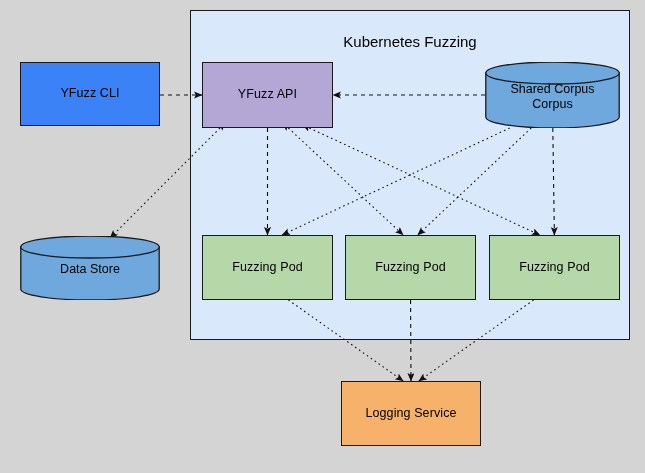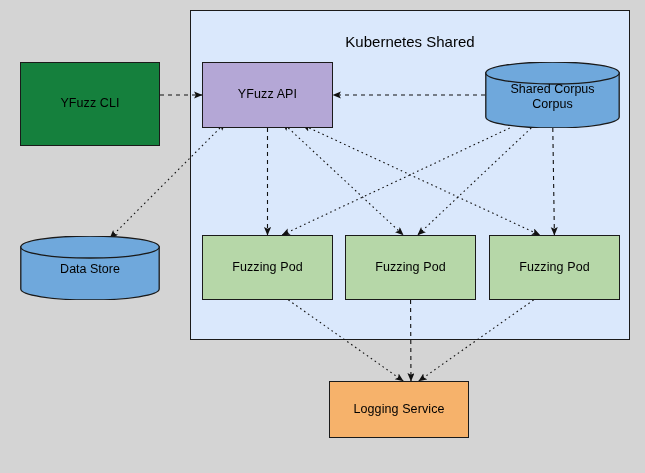--- a/index.html
+++ b/index.html
@@ -70,21 +70,21 @@
     line-height: 1.22;
     color: #000;
   }
 </style>
 </head>
 <body style="background: rgb(212, 212, 212);">
 
 <div id="canvas">
 
   <div class="cluster-box" id="cluster-box" style="left: 190px; top: 10px; width: 440px; height: 330px; background: rgb(218, 232, 252); border-color: rgb(26, 26, 26);">
-    <div class="cluster-title">Kubernetes Shared</div>
+    <div class="cluster-title">Kubernetes Fuzzing</div>
   </div>
 
   <svg class="svg-layer" id="edge-layer" viewBox="0 0 645 473" xmlns="http://www.w3.org/2000/svg">
     <defs>
       <marker id="arrowEnd" markerWidth="9" markerHeight="9" refX="7.2" refY="3.2" orient="auto" markerUnits="strokeWidth">
         <path d="M0,0 L7.6,3.2 L0,6.4 L1.6,3.2 z" fill="#111111"></path>
       </marker>
       <marker id="arrowStart" markerWidth="9" markerHeight="9" refX="0.4" refY="3.2" orient="auto-start-reverse" markerUnits="strokeWidth">
         <path d="M0,0 L7.6,3.2 L0,6.4 L1.6,3.2 z" fill="#111111"></path>
       </marker>
@@ -98,41 +98,41 @@
         <line x1="309.27444444444444" y1="128" x2="539.8789444444444" y2="235" stroke-dasharray="1.6 3.2" marker-end="url(#arrowEnd)" marker-start="url(#arrowStart)"></line>
         <line x1="509.75" y1="128" x2="282.01916666666665" y2="235" stroke-dasharray="1.6 3.2" marker-end="url(#arrowEnd)"></line>
         <line x1="531.2" y1="128" x2="417.73411111111113" y2="235" stroke-dasharray="1.6 3.2" marker-end="url(#arrowEnd)"></line>
         <line x1="552.8" y1="128" x2="554.3981111111111" y2="235" stroke-dasharray="4 4" marker-end="url(#arrowEnd)"></line>
         <line x1="288.38722222222225" y1="300" x2="403.1872222222222" y2="381" stroke-dasharray="1.6 3.2" marker-end="url(#arrowEnd)"></line>
         <line x1="410.5727777777778" y1="300" x2="410.97277777777776" y2="381" stroke-dasharray="4 4" marker-end="url(#arrowEnd)"></line>
         <line x1="533.6127777777778" y1="300" x2="418.8127777777778" y2="381" stroke-dasharray="1.6 3.2" marker-end="url(#arrowEnd)"></line>
       </g>
   </svg>
 
-  <div class="node boxnode" id="node-yfuzz-cli" style="left: 20px; top: 62px; width: 140px; height: 84px; background: #15803d; border-color: rgb(26, 26, 26);">
+  <div class="node boxnode" id="node-yfuzz-cli" style="left: 20px; top: 62px; width: 140px; height: 64px; background: #3b82f6; border-color: rgb(26, 26, 26);">
     <span>YFuzz CLI</span>
   </div>
 
   <div class="node boxnode" id="node-yfuzz-api" style="left: 202px; top: 62px; width: 131px; height: 66px; background: rgb(180, 167, 214); border-color: rgb(26, 26, 26); text-align: center;">
     <span>YFuzz API</span>
   </div>
 
   <div class="node boxnode" id="node-fuzzing-pod-1" style="left: 202px; top: 235px; width: 131px; height: 65px; background: rgb(182, 215, 168); border-color: rgb(26, 26, 26);">
     <span>Fuzzing Pod</span>
   </div>
 
   <div class="node boxnode" id="node-fuzzing-pod-2" style="left: 345px; top: 235px; width: 131px; height: 65px; background: rgb(182, 215, 168); border-color: rgb(26, 26, 26);">
     <span>Fuzzing Pod</span>
   </div>
 
   <div class="node boxnode" id="node-fuzzing-pod-3" style="left: 489px; top: 235px; width: 131px; height: 65px; background: rgb(182, 215, 168); border-color: rgb(26, 26, 26);">
     <span>Fuzzing Pod</span>
   </div>
 
-  <div class="node boxnode" id="node-logging-service" style="left: 329px; top: 381px; width: 140px; height: 57px; background: rgb(246, 178, 107); border-color: rgb(26, 26, 26);">
+  <div class="node boxnode" id="node-logging-service" style="left: 341px; top: 381px; width: 140px; height: 65px; background: rgb(246, 178, 107); border-color: rgb(26, 26, 26);">
     <span>Logging Service</span>
   </div>
 
   <div class="cyl" id="node-shared-corpus-volume" style="left: 485px; top: 62px; width: 135px; height: 66px;">
     <svg class="cyl-svg" width="135" height="66" viewBox="0 0 135 66">
         <path d="M0.8,11 L0.8,55 A66.7,11 0 0 0 134.2,55 L134.2,11 Z" fill="#6fa8dc" stroke="#1a1a1a" stroke-width="1.3"></path>
         <ellipse cx="67.5" cy="11" rx="66.7" ry="11" fill="#6fa8dc" stroke="#1a1a1a" stroke-width="1.3"></ellipse>
       </svg>
     <div class="cyl-label" style="top: 20px;">
       <div>Shared Corpus</div>

